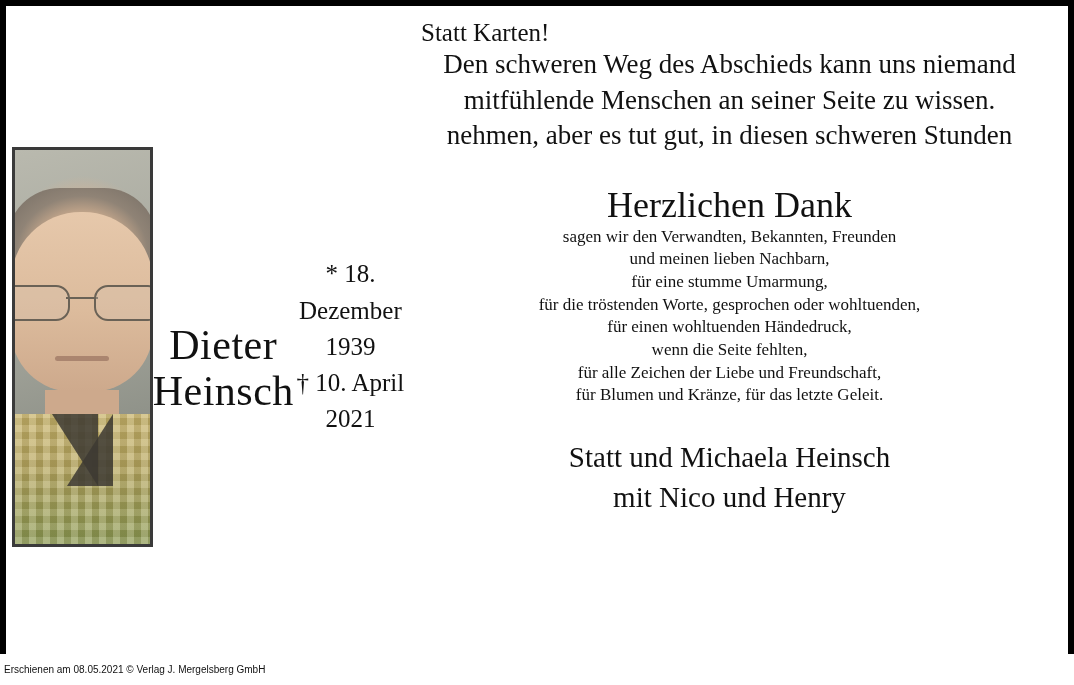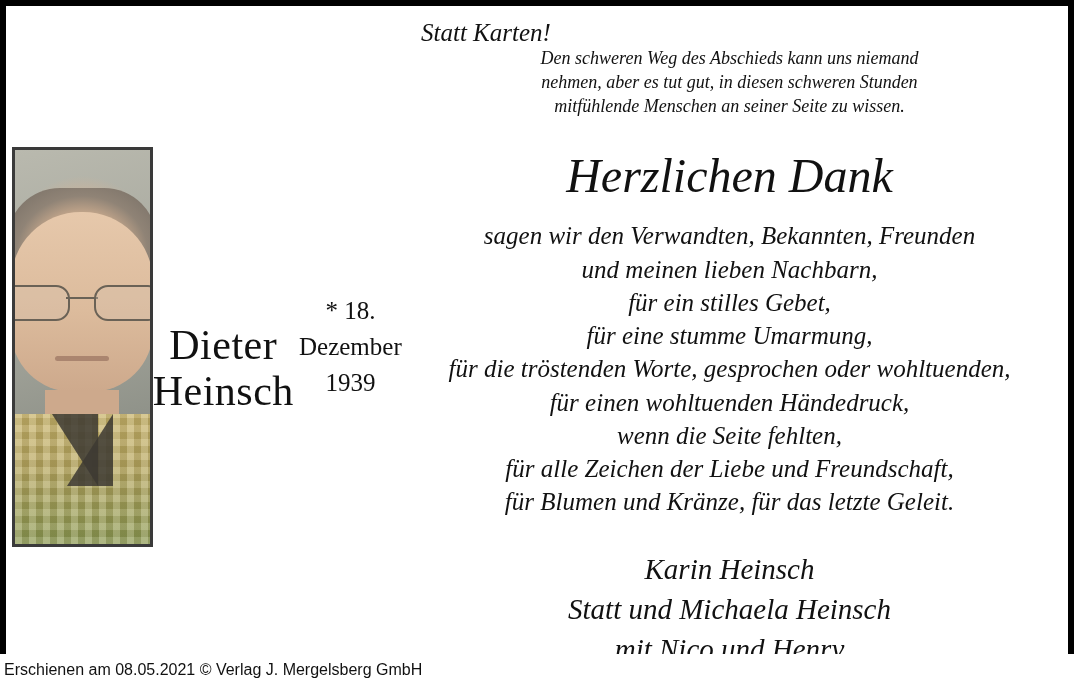--- a/index.html
+++ b/index.html
@@ -177,58 +177,56 @@
     margin-top: 0;
     text-align: center;
     font-size: 25px;
     line-height: 1.45;
   }
   .right-col {
     flex: 1 1 auto;
     padding: 8px 22px 0 12px;
     box-sizing: border-box;
     text-align: center;
-    font-style: italic;
   }
   .statt {
     text-align: left;
     font-size: 25px;
     line-height: 1.0;
     padding-left: 2px;
   }
   .intro {
-    font-size: 18px;
+    font-size: 27px;
     line-height: 1.32;
     margin-top: 2px;
   }
   .thanks-title {
-    font-size: 48px;
+    font-size: 36px;
     margin-top: 30px;
-    margin-bottom: 16px;
   }
   .body-text {
-    font-size: 25px;
+    font-size: 17px;
     line-height: 1.33;
   }
   .family {
     font-size: 29px;
     line-height: 1.38;
     margin-top: 30px;
   }
   .footer {
     position: absolute;
     left: 0;
     bottom: 0;
     width: 1074px;
     height: 31px;
     background: #ffffff;
     display: flex;
     align-items: center;
     font-family: "Liberation Sans", sans-serif;
-    font-size: 16px;
+    font-size: 10px;
     color: #111111;
     padding-left: 4px;
     box-sizing: border-box;
   }
 </style>
 </head>
 <body>
 
 <div class="page">
 
@@ -250,48 +248,47 @@
             <div class="shirt"></div>
             <div class="collar-l"></div>
             <div class="collar-r"></div>
           </div>
         </div>
 
         <div class="name">Dieter Heinsch</div>
 
         <div class="dates">
           <div>* 18. Dezember 1939</div>
+          <div>† 10. April 2021</div>
         </div>
       </div>
 
       <div class="right-col">
         <div class="statt">Statt Karten!</div>
 
         <div class="intro">
           <div>Den schweren Weg des Abschieds kann uns niemand</div>
+          <div>mitfühlende Menschen an seiner Seite zu wissen.</div>
           <div>nehmen, aber es tut gut, in diesen schweren Stunden</div>
-          <div>mitfühlende Menschen an seiner Seite zu wissen.</div>
         </div>
 
         <div class="thanks-title">Herzlichen Dank</div>
 
         <div class="body-text">
           <div>sagen wir den Verwandten, Bekannten, Freunden</div>
           <div>und meinen lieben Nachbarn,</div>
-          <div>für ein stilles Gebet,</div>
           <div>für eine stumme Umarmung,</div>
           <div>für die tröstenden Worte, gesprochen oder wohltuenden,</div>
           <div>für einen wohltuenden Händedruck,</div>
           <div>wenn die Seite fehlten,</div>
           <div>für alle Zeichen der Liebe und Freundschaft,</div>
           <div>für Blumen und Kränze, für das letzte Geleit.</div>
         </div>
 
         <div class="family">
-          <div>Karin Heinsch</div>
           <div>Statt und Michaela Heinsch</div>
           <div>mit Nico und Henry</div>
         </div>
       </div>
 
     </div>
   </div>
 
   <div class="footer">
     <span>Erschienen am 08.05.2021 © Verlag J. Mergelsberg GmbH</span>

